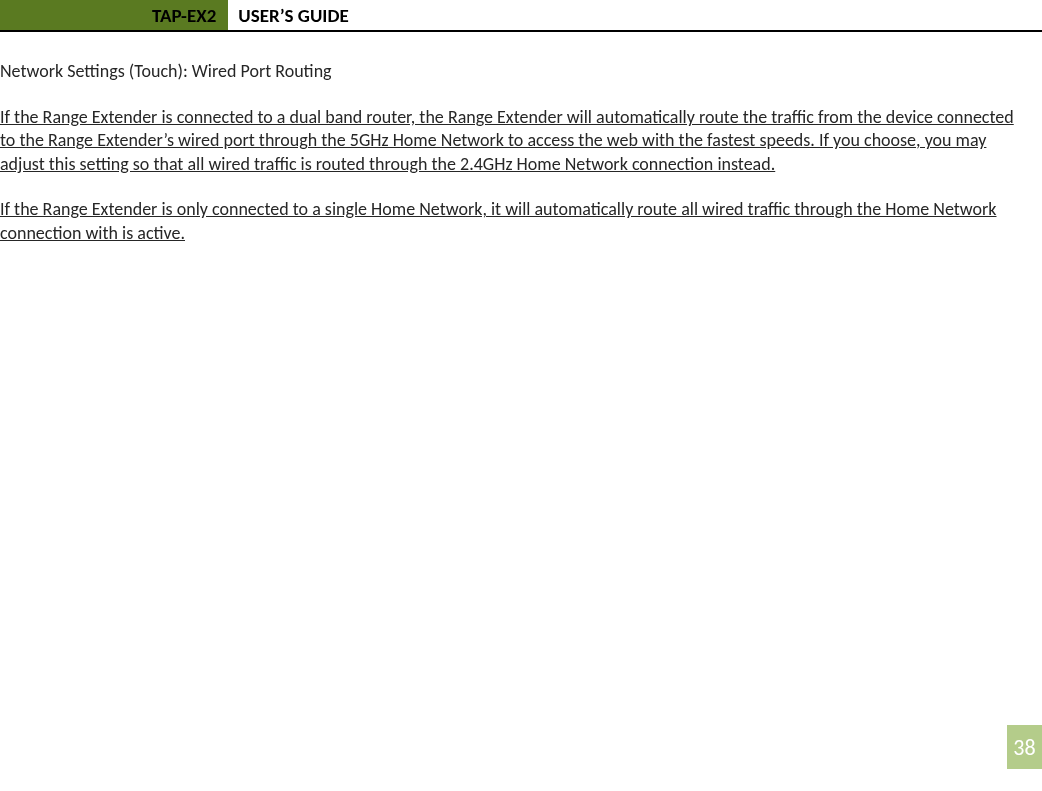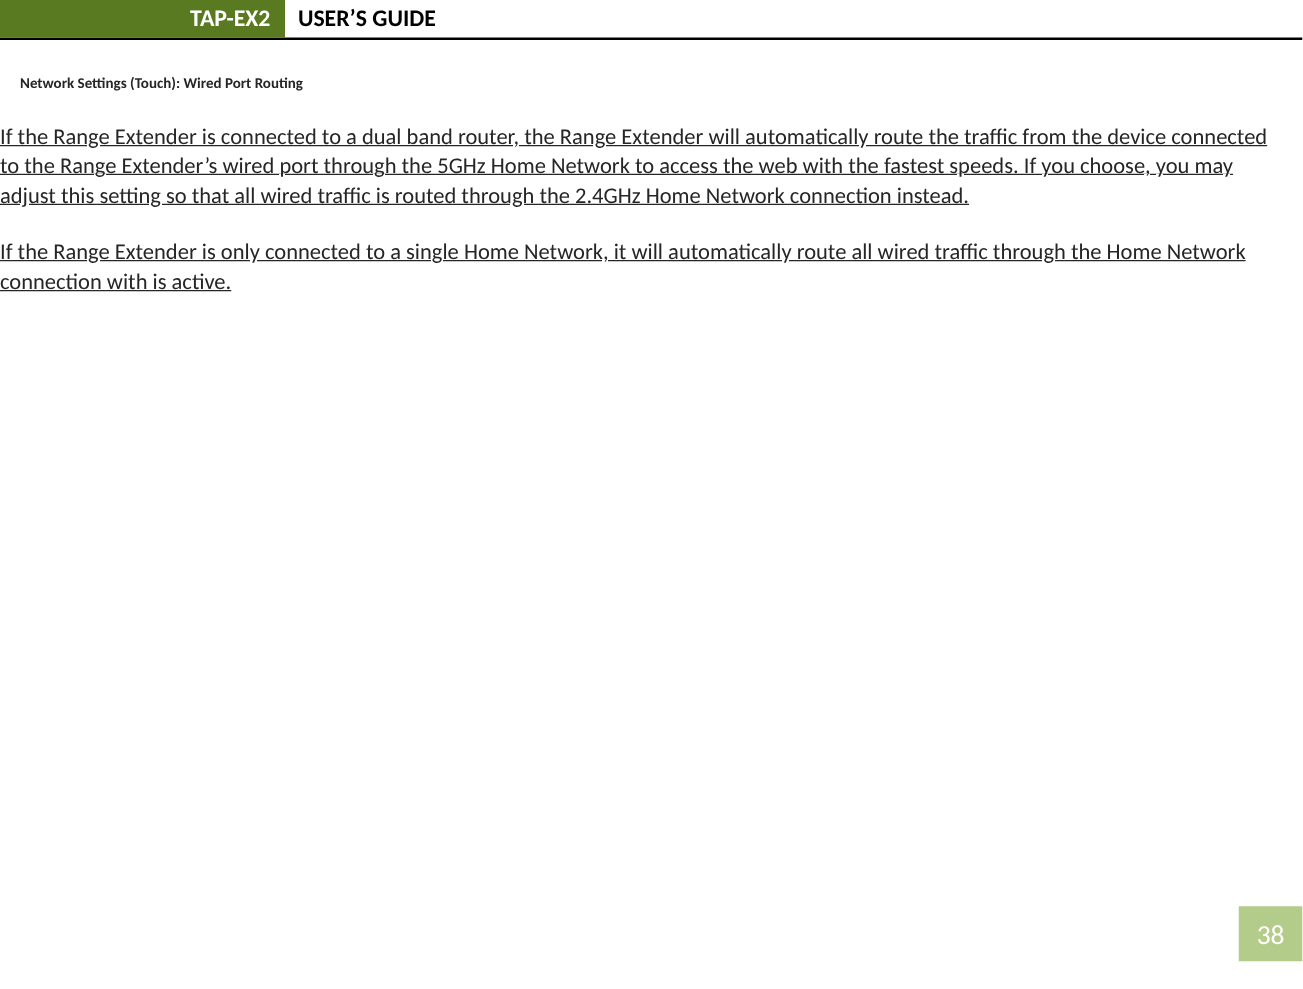--- a/index.html
+++ b/index.html
@@ -21,61 +21,61 @@
       align-items: stretch;
       border-bottom: 2px solid #000000;
       height: 32px;
     }
     .header-left-pad {
       width: 140px;
       background: #5a7a21;
     }
     .header-product {
       background: #5a7a21;
-      color: #ffffff;
+      color: #000000;
       font-weight: bold;
       font-size: 19px;
       padding: 4px 12px 4px 12px;
       display: flex;
       align-items: center;
     }
     .header-title {
       font-weight: bold;
       font-size: 19px;
       color: #000000;
       padding: 4px 0 4px 10px;
       display: flex;
       align-items: center;
     }
     .content {
       padding: 28px 0 0 0;
     }
     .section-heading {
-      font-weight: bold;
-      font-size: 12px;
+      font-weight: normal;
+      font-size: 18px;
       color: #262626;
       margin-bottom: 24px;
-      padding-left: 16px;
+      padding-left: 0px;
     }
     .body-text {
       font-size: 18px;
       line-height: 1.3;
       color: #262626;
       margin-bottom: 22px;
       max-width: 1020px;
       text-decoration: underline;
     }
     .page-number-box {
       position: absolute;
       right: 0;
       bottom: 22px;
       background: #b4cc8a;
       color: #ffffff;
       font-size: 22px;
-      width: 51px;
+      width: 35px;
       height: 44px;
       display: flex;
       align-items: center;
       justify-content: center;
     }
   </style>
 </head>
 <body>
 
 <div class="header-bar">

